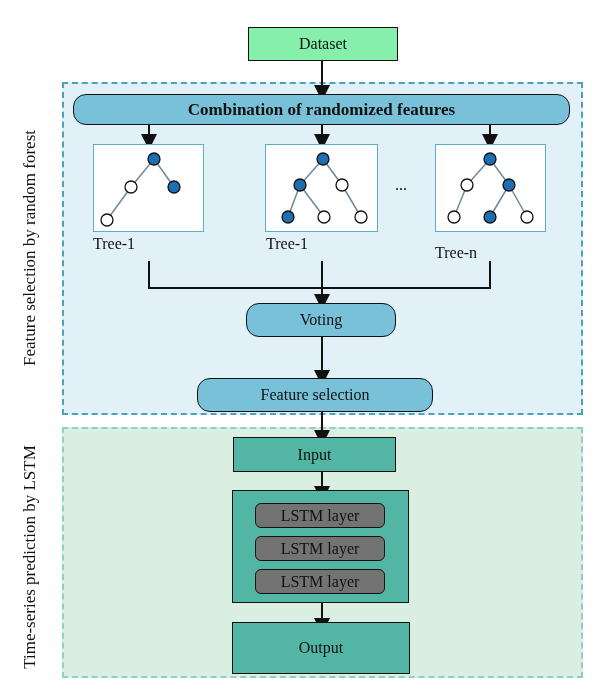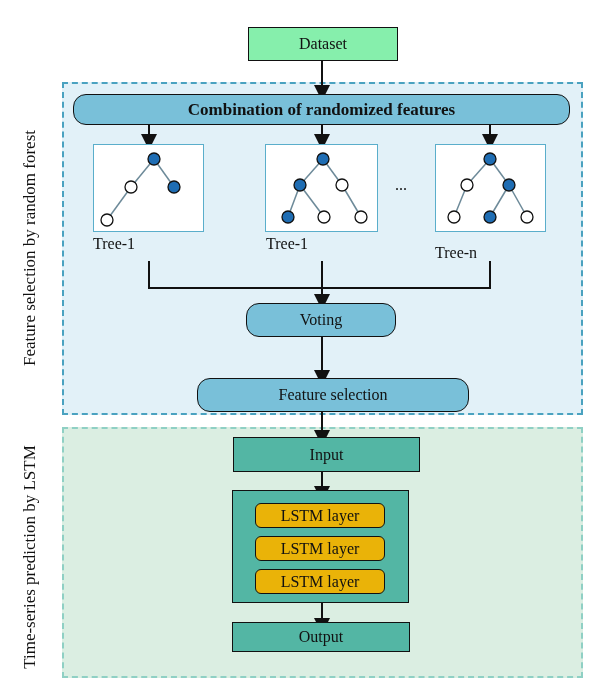--- a/index.html
+++ b/index.html
@@ -12,21 +12,21 @@
               background:#e2f1f8; border:2.5px dashed #4aa2c0; }
   .group-lstm { left:62px; top:427px; width:521px; height:251px;
                 background:#dbeee2; border:2.5px dashed #8fd0c4; }
   .vlabel { font-size:17px; white-space:nowrap; transform:rotate(-90deg);
             transform-origin:center center; text-align:center; }
   .blue { background:#79c0d9;border-radius:13px; }
   .teal { background:#53b6a4; }
   .tree-box { background:#fff; border:1.5px solid #5aaecb; }
   .tree-label { font-size:16px; width:110px; }
   svg.lines { position:absolute; left:0; top:0; }
-  .lstm-layer { background:#eab308; border:1.5px solid #111; border-radius:6px;
+  .lstm-layer { background:#737373; border:1.5px solid #111; border-radius:6px;
                 display:flex; align-items:center; justify-content:center; font-size:16px; }
 </style>
 </head>
 <body>
 
 <div class="abs group-rf"></div>
 <div class="abs group-lstm"></div>
 
 <div class="abs vlabel" style="left:-118px; top:236px; width:300px; height:24px;">Feature selection by random forest</div>
 <div class="abs vlabel" style="left:-118px; top:545px; width:300px; height:24px;">Time-series prediction by LSTM</div>
@@ -111,23 +111,23 @@
       <circle cx="18" cy="72" r="6" fill="#fff"></circle>
       <circle cx="54" cy="72" r="6" fill="#1f6db3"></circle>
       <circle cx="91" cy="72" r="6" fill="#fff"></circle>
     </g>
   </svg>
 </div>
 <div class="abs tree-label" style="left:435px; top:244px;">Tree-n</div>
 
 <div class="abs box blue" style="left:246px; top:303px; width:150px; height:34px;">Voting</div>
 
-<div class="abs box blue" style="left:197px; top:378px; width:272px; height:34px;">Feature selection</div>
+<div class="abs box blue" style="left:197px; top:378px; width:236px; height:34px;">Feature selection</div>
 
-<div class="abs box teal" style="left:233px; top:437px; width:187px; height:35px;">Input</div>
+<div class="abs box teal" style="left:233px; top:437px; width:163px; height:35px;">Input</div>
 
 <div class="abs box teal" style="left:232px; top:490px; width:177px; height:113px; display:block;">
   <div class="abs lstm-layer" style="left:22px; top:12px; width:130px; height:25px;">LSTM layer</div>
   <div class="abs lstm-layer" style="left:22px; top:45px; width:130px; height:25px;">LSTM layer</div>
   <div class="abs lstm-layer" style="left:22px; top:78px; width:130px; height:25px;">LSTM layer</div>
 </div>
 
-<div class="abs box teal" style="left:232px; top:622px; width:178px; height:30px;">Output</div>
+<div class="abs box teal" style="left:232px; top:622px; width:178px; height:52px;">Output</div>
 
 </body></html>

